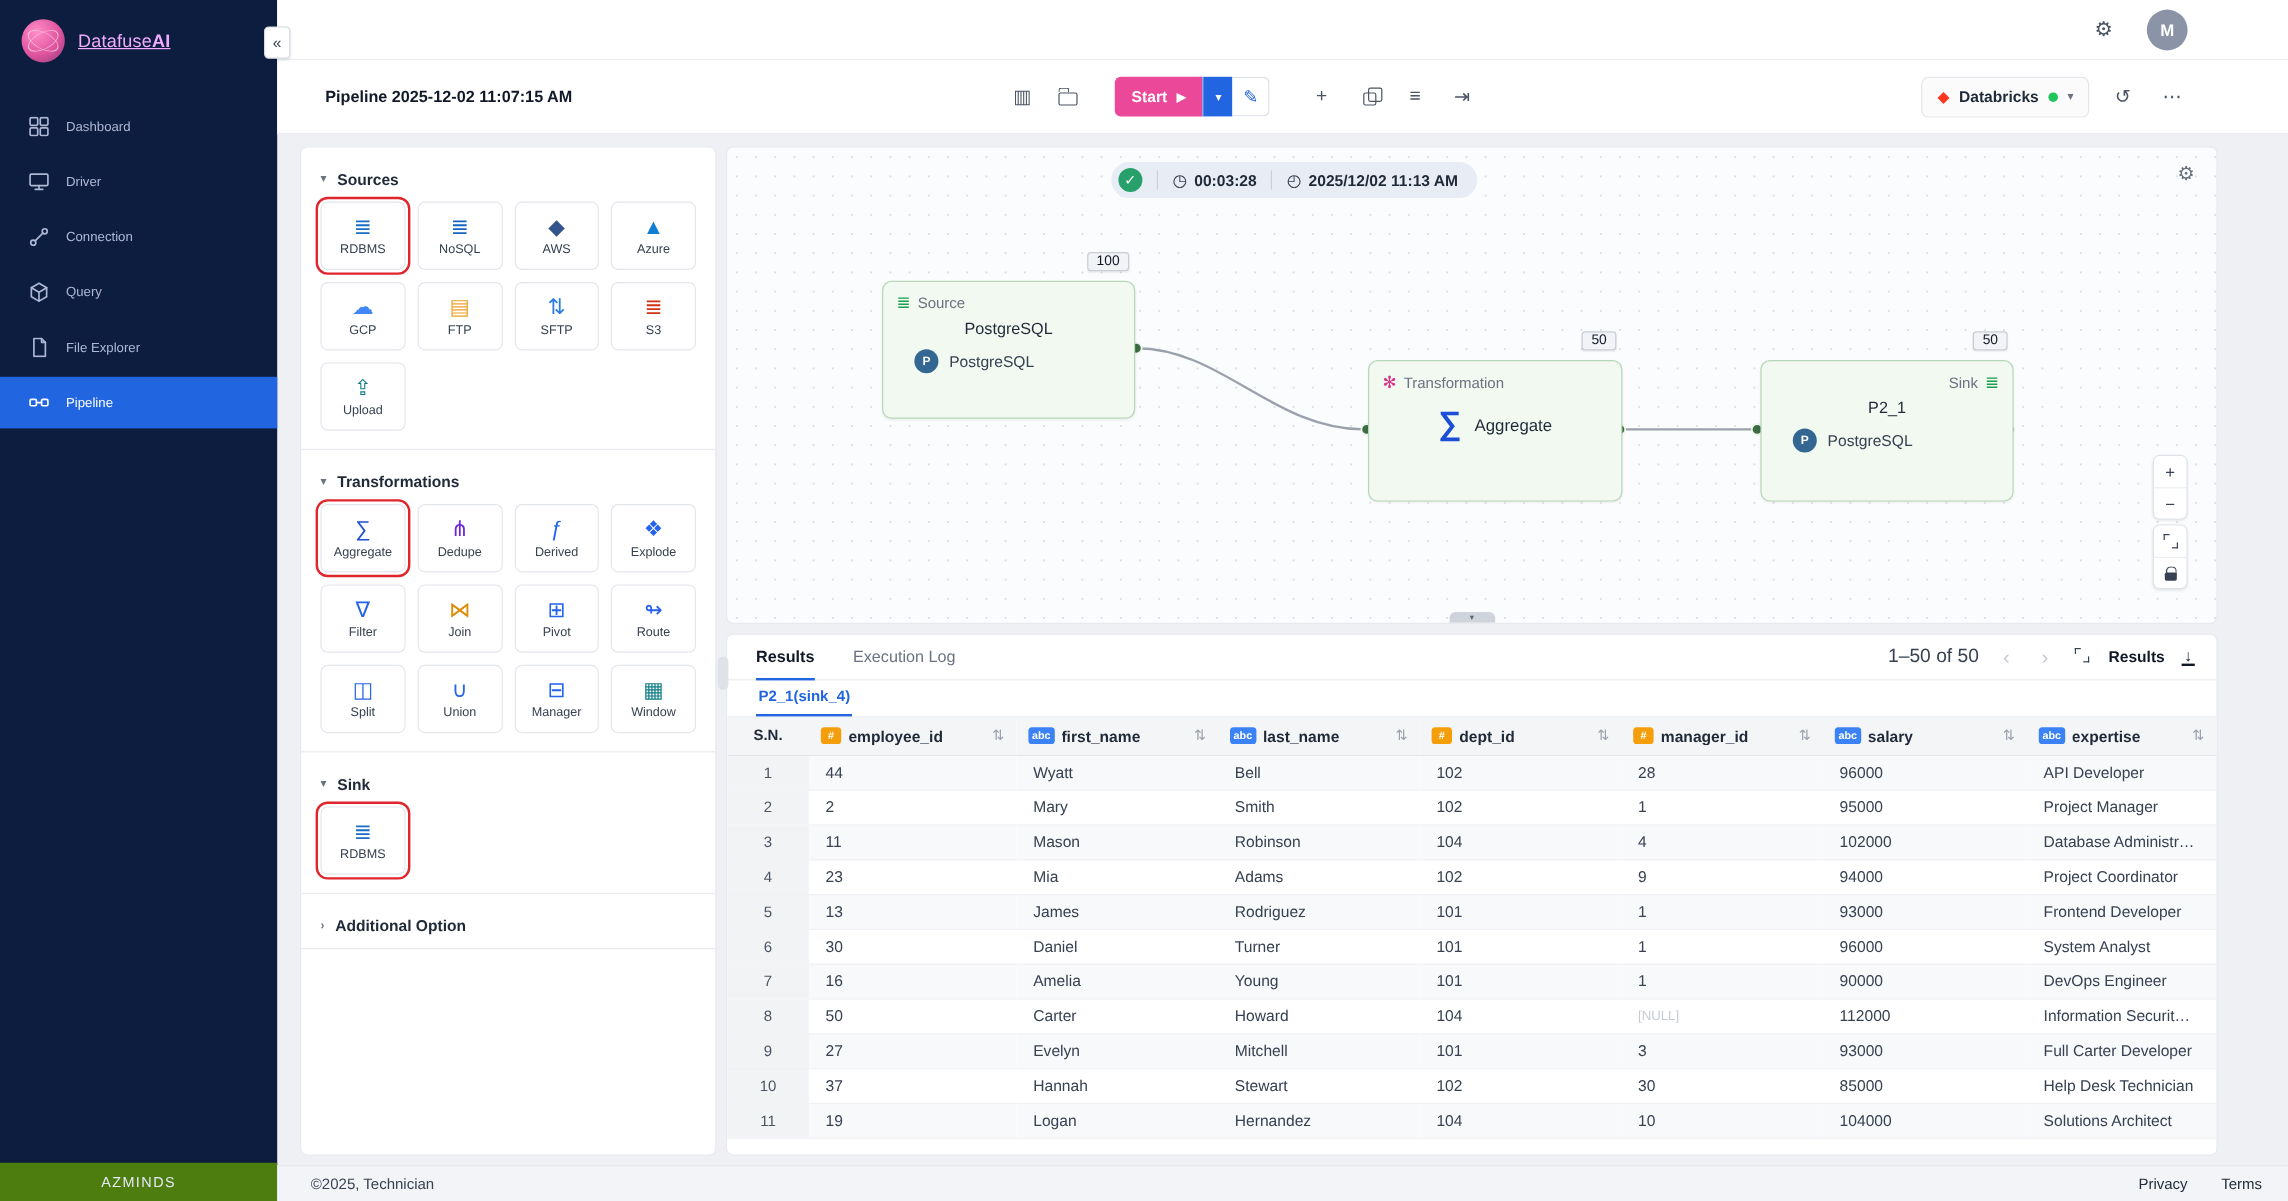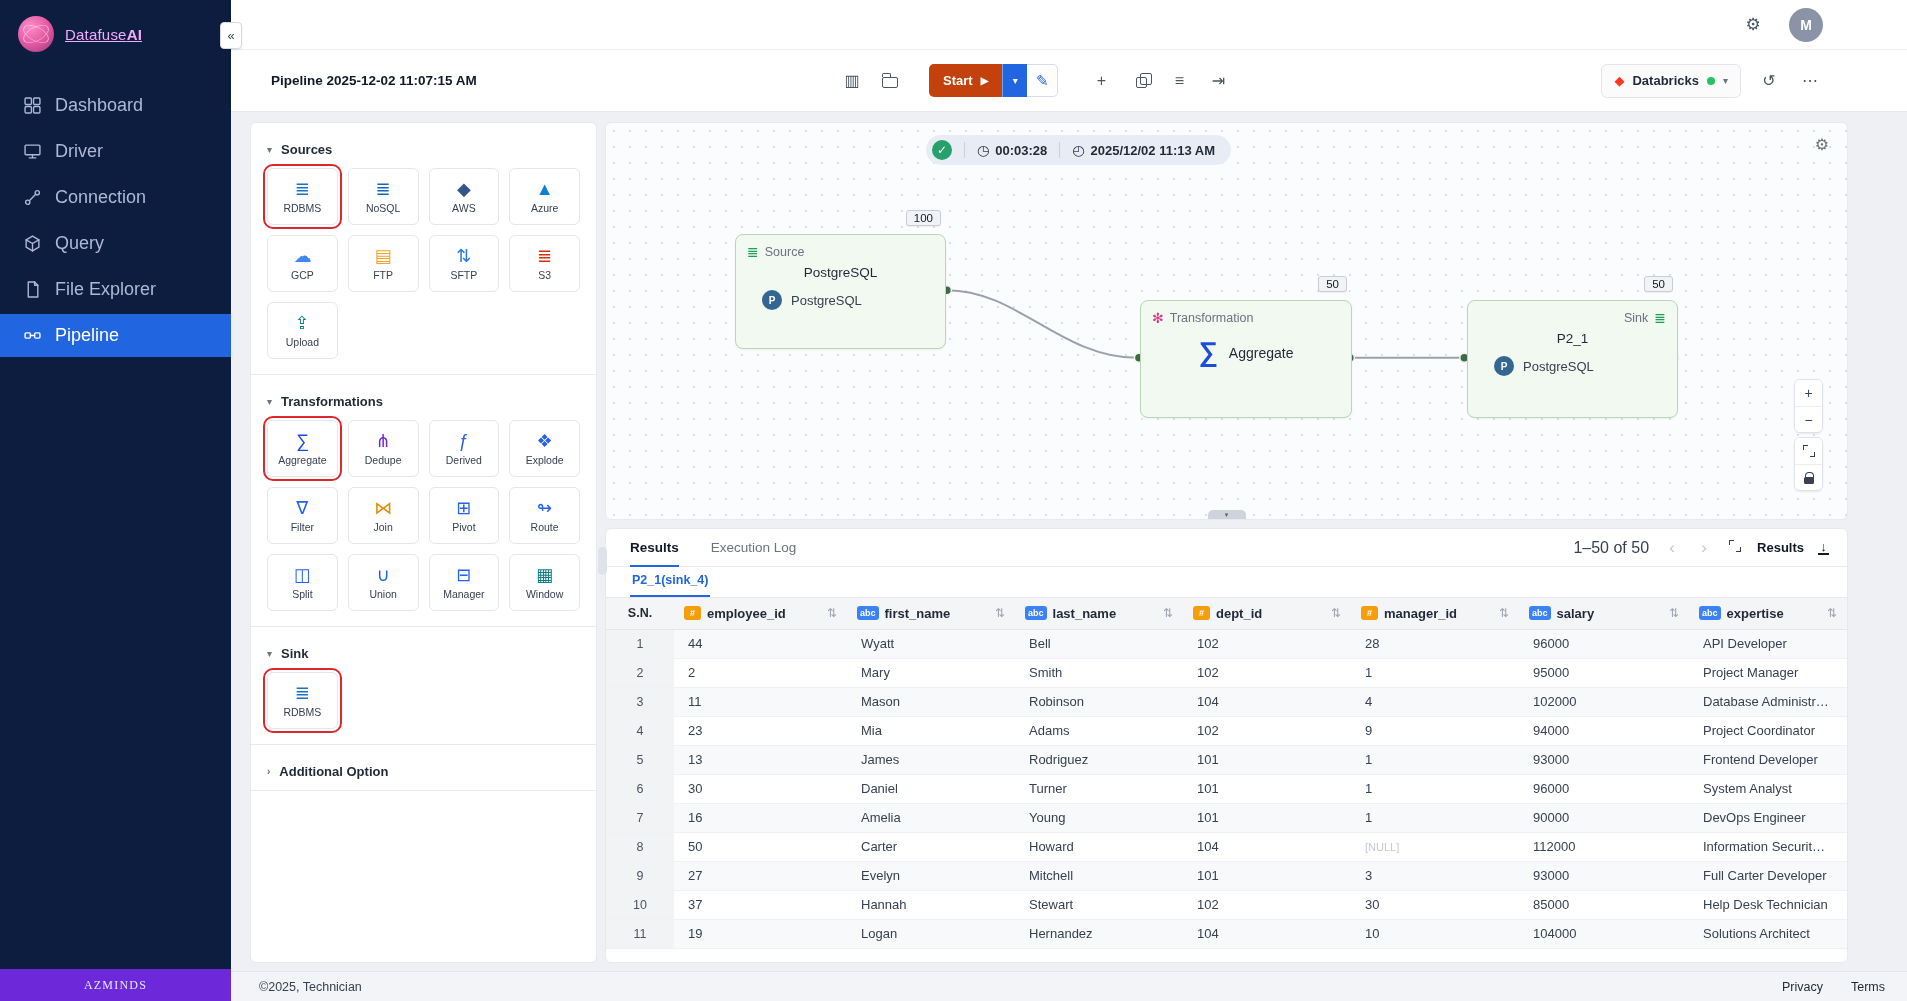--- a/index.html
+++ b/index.html
@@ -14,25 +14,25 @@
   .logo-mark { width:36px; height:36px; border-radius:50%; flex:none; position:relative;
     background: radial-gradient(circle at 35% 30%, #ff8cc7, #e0559f 55%, #8e3a79); }
   .logo-mark::before, .logo-mark::after { content:""; position:absolute; inset:4px; border-radius:50%;
     border:1px solid rgba(255,255,255,.55); }
   .logo-mark::before { transform: rotate(-28deg) scaleY(.5); }
   .logo-mark::after  { transform: rotate(28deg)  scaleY(.5); }
   .brand { color:#f0abfc; font-size:15px; font-weight:500; letter-spacing:.2px;text-decoration:underline; }
   .brand b { font-weight:800; }
   .nav { margin-top:16px; display:flex; flex-direction:column; gap:3px; }
   .nav-item { display:flex; align-items:center; gap:14px; height:43px; padding:0 24px;
-    color:#aeb8d6; font-size:18px; cursor:pointer; }
+    color:#aeb8d6; font-size:11px; cursor:pointer; }
   .nav-item svg { width:17px; height:17px; flex:none; }
   .nav-item.active { background:#2166e0; color:#fff; }
   .sidebar-footer { margin-top:auto; height:32px; display:flex; align-items:center; justify-content:center;
-    font-size:12px; letter-spacing:1.2px; color:#e3e8f5; background:#6d28d9;font-family:Liberation Serif, serif; }
+    font-size:12px; letter-spacing:1.2px; color:#e3e8f5; background:#4d7c0f; }
   
   .main { flex:1; min-width:0; display:flex; flex-direction:column; position:relative; }
   .collapse-btn { position:absolute; left:-11px; top:22px; width:22px; height:27px; z-index:6;
     background:#fff; border:1px solid #d5d9e1; border-radius:4px; color:#374151; font-size:13px;
     display:flex; align-items:center; justify-content:center; cursor:pointer; box-shadow:0 1px 2px rgba(0,0,0,.08); }
   .topbar { height:50px; background:#fff; border-bottom:1px solid #eceef2;
     display:flex; align-items:center; justify-content:flex-end; gap:22px; padding-right:84px; flex:none; }
   .icon-btn { background:none; border:none; color:#4b5563; cursor:pointer;
     width:28px; height:28px; display:flex; align-items:center; justify-content:center; font-size:17px; }
   .avatar { width:34px; height:34px; border-radius:50%; background:#8a94a6; color:#fff;
@@ -43,21 +43,21 @@
   .mid-group { display:flex; align-items:center; gap:12px; margin-left:330px; }
   .ghost { background:none; border:none; color:#4b5563; cursor:pointer; font-size:16px;
     width:26px; height:26px; display:flex; align-items:center; justify-content:center; }
   .folder-icon { width:16px; height:11px; border:1.5px solid #4b5563; border-radius:2px; position:relative; margin-top:4px; }
   .folder-icon::before { content:""; position:absolute; top:-5px; left:-1.5px; width:7px; height:3px;
     border:1.5px solid #4b5563; border-bottom:none; border-radius:2px 2px 0 0; }
   .copy-icon { width:11px; height:11px; border:1.5px solid #4b5563; border-radius:2px; position:relative; margin:3px 0 0 3px; }
   .copy-icon::before { content:""; position:absolute; top:-5px; left:2.5px; width:10px; height:10px;
     border:1.5px solid #4b5563; border-radius:2px; }
   .start-group { display:flex; align-items:stretch; height:33px; margin-left:26px; }
-  .start-main { background:#c2410c; color:#fff; border:none; cursor:pointer; font-size:13px; font-weight:600;
+  .start-main { background:#ec4899; color:#fff; border:none; cursor:pointer; font-size:13px; font-weight:600;
     display:flex; align-items:center; gap:8px; padding:0 14px; border-radius:5px 0 0 5px; }
   .start-main .play { font-size:10px; }
   .start-caret { background:#2166e0; color:#fff; border:none; border-left:1px solid rgba(255,255,255,.4);
     width:25px; font-size:10px; cursor:pointer; }
   .start-edit { background:#fff; border:1px solid #d9dde4; border-left:none; border-radius:0 5px 5px 0;
     width:31px; color:#2166e0; font-size:15px; cursor:pointer; display:flex; align-items:center; justify-content:center; }
   .ghost-group { display:flex; align-items:center; gap:13px; margin-left:30px; }
   .right-group { margin-left:auto; display:flex; align-items:center; gap:15px; }
   .env-pill { display:flex; align-items:center; gap:8px; height:34px; padding:0 12px;
     border:1px solid #e2e5ea; border-radius:6px; background:#fbfbfc; cursor:pointer; }

